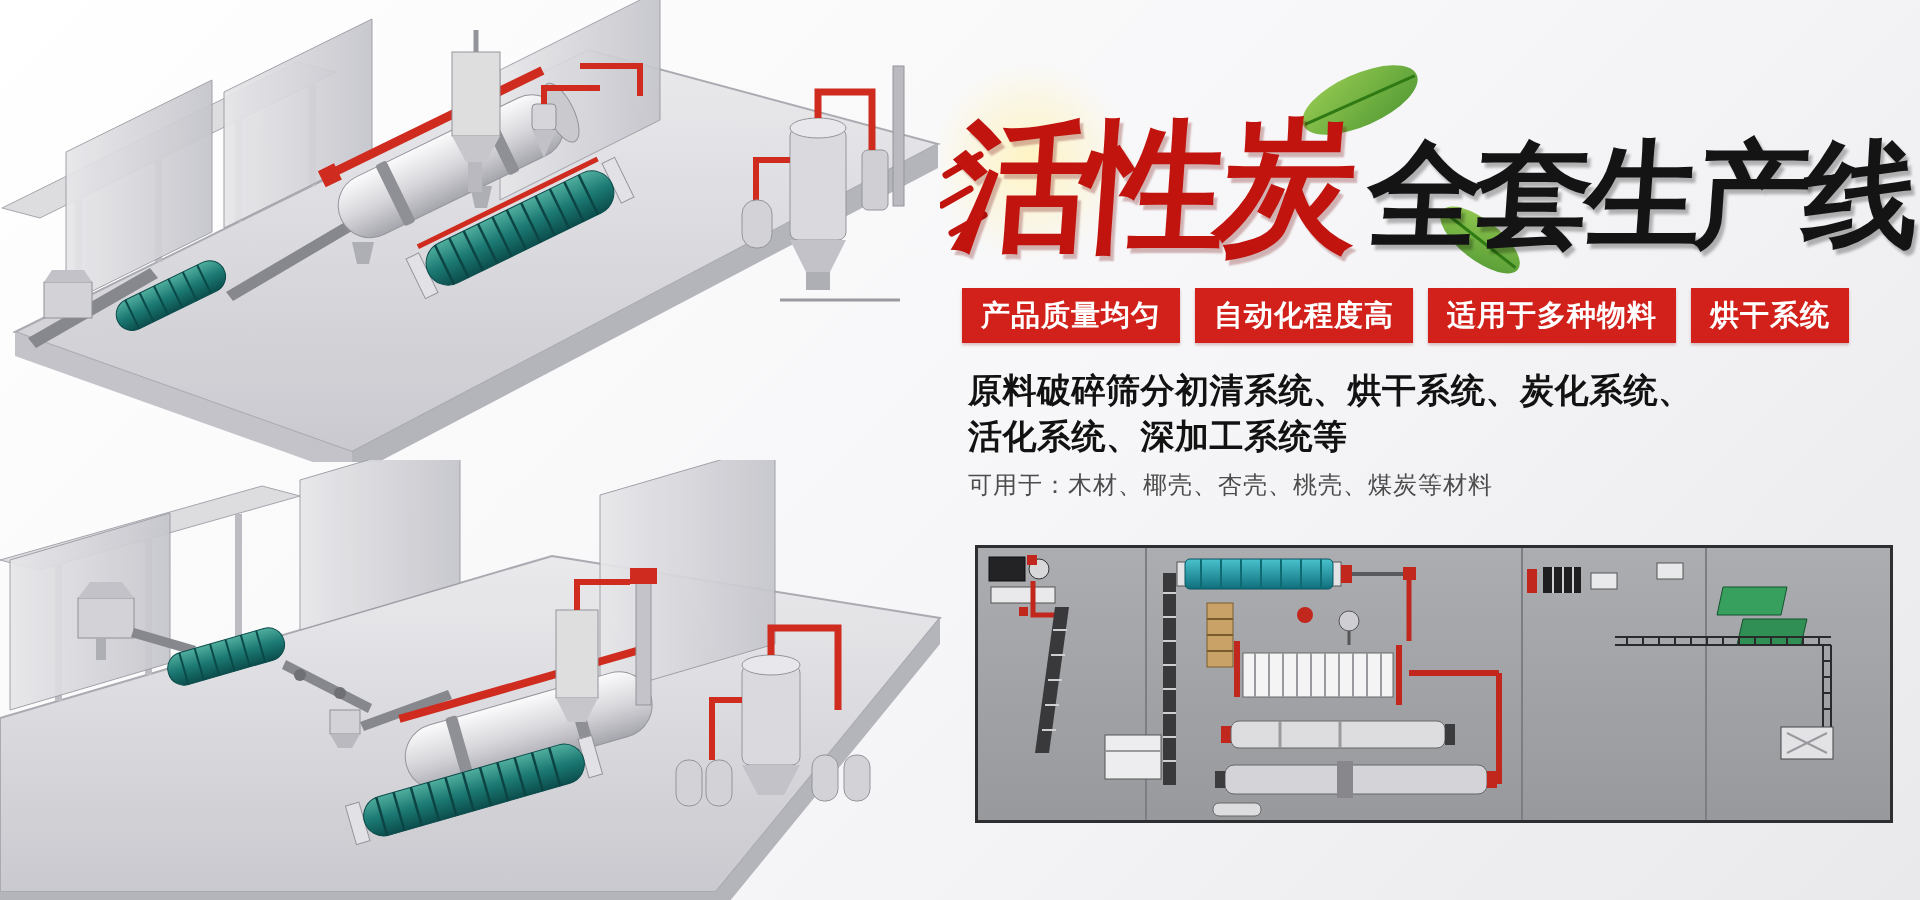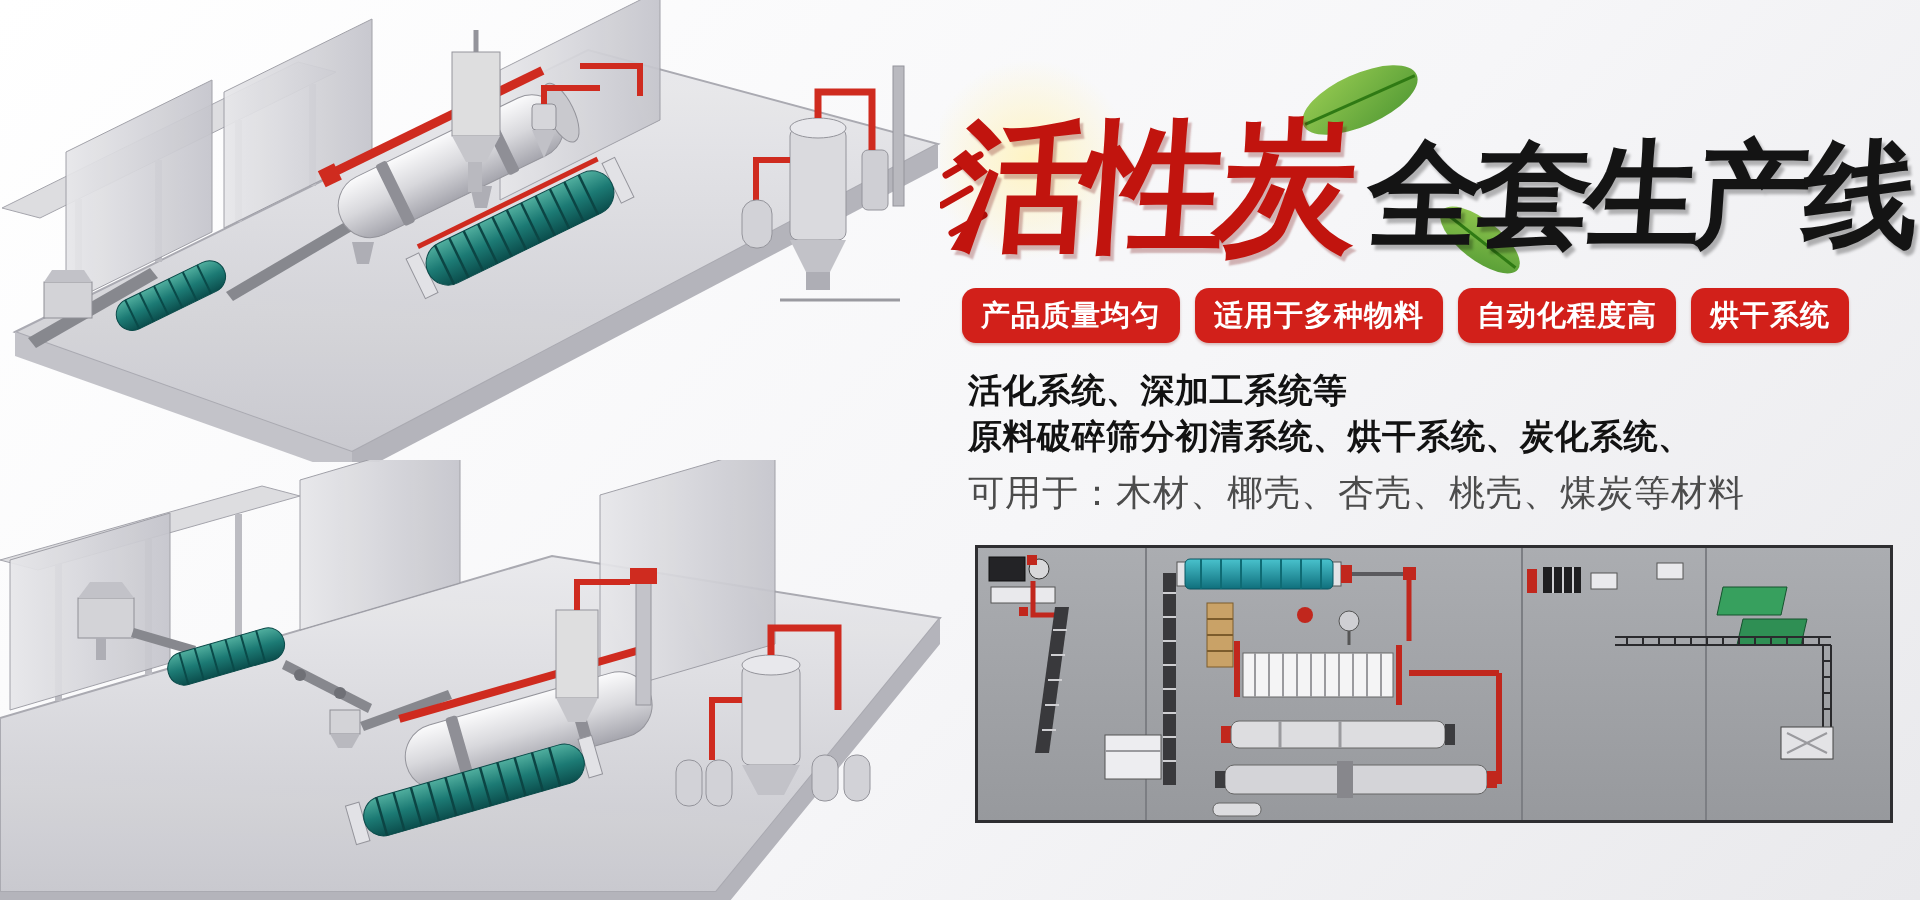--- a/index.html
+++ b/index.html
@@ -25,31 +25,31 @@
   .hero-title .t-black {
     font-family: "DejaVu Serif","Liberation Serif",serif;
     font-weight: 900; font-size: 116px; letter-spacing: -7px;
     color: #141414; margin-left: 20px;
     text-shadow: 4px 5px 3px rgba(0,0,0,0.28);
   }
 
   .badges { position: absolute; left: 962px; top: 288px; display: flex; gap: 15px; z-index: 2; }
   .badge {
     background: #d2201a; color: #ffffff; font-weight: bold; font-size: 29px;
-    line-height: 1; padding: 13px 19px; border-radius: 14px; letter-spacing: 1px;
+    line-height: 1; padding: 13px 19px; border-radius: 0; letter-spacing: 1px;
     box-shadow: 0 2px 3px rgba(120,10,5,0.25);
   }
 
   .desc { position: absolute; left: 968px; top: 368px; z-index: 2; }
   .desc .bold-line {
     color: #121212; font-size: 34px; font-weight: bold;
     line-height: 1.34; letter-spacing: 0.5px;
   }
   .desc .materials {
-    color: #4c4c4c; font-size: 36px; font-weight: normal;
+    color: #4c4c4c; font-size: 24px; font-weight: normal;
     margin-top: 10px; letter-spacing: 1px;
   }
 
   .schematic-wrap {
     position: absolute; left: 975px; top: 545px; width: 918px; height: 278px; z-index: 2;
   }
   .schematic-wrap svg { display:block; width:100%; height:100%; }
   .defs-holder { position:absolute; width:0; height:0; overflow:hidden; }
 </style>
 </head>
@@ -281,28 +281,28 @@
       <line x1="12" y1="178" x2="44" y2="160"></line>
     </g>
   </svg>
 
   <div class="hero-title">
     <span class="t-red">活性炭</span><span class="t-black">全套生产线</span>
   </div>
 
   <div class="badges">
     <span class="badge">产品质量均匀</span>
+    <span class="badge">自动化程度高</span>
     <span class="badge">适用于多种物料</span>
-    <span class="badge">自动化程度高</span>
     <span class="badge">烘干系统</span>
   </div>
 
   <div class="desc">
+    <div class="bold-line">原料破碎筛分初清系统、烘干系统、炭化系统、</div>
     <div class="bold-line">活化系统、深加工系统等</div>
-    <div class="bold-line">原料破碎筛分初清系统、烘干系统、炭化系统、</div>
     <div class="materials">可用于：木材、椰壳、杏壳、桃壳、煤炭等材料</div>
   </div>
 
   <div class="schematic-wrap">
     <svg viewBox="0 0 918 278">
       <rect x="1.5" y="1.5" width="915" height="275" fill="url(#schemG)" stroke="#2e2e31" stroke-width="3"></rect>
       <line x1="171" y1="3" x2="171" y2="275" stroke="#7c7e83" stroke-width="2"></line>
       <line x1="547" y1="3" x2="547" y2="275" stroke="#7c7e83" stroke-width="2"></line>
       <line x1="731" y1="3" x2="731" y2="275" stroke="#7c7e83" stroke-width="2"></line>
 

